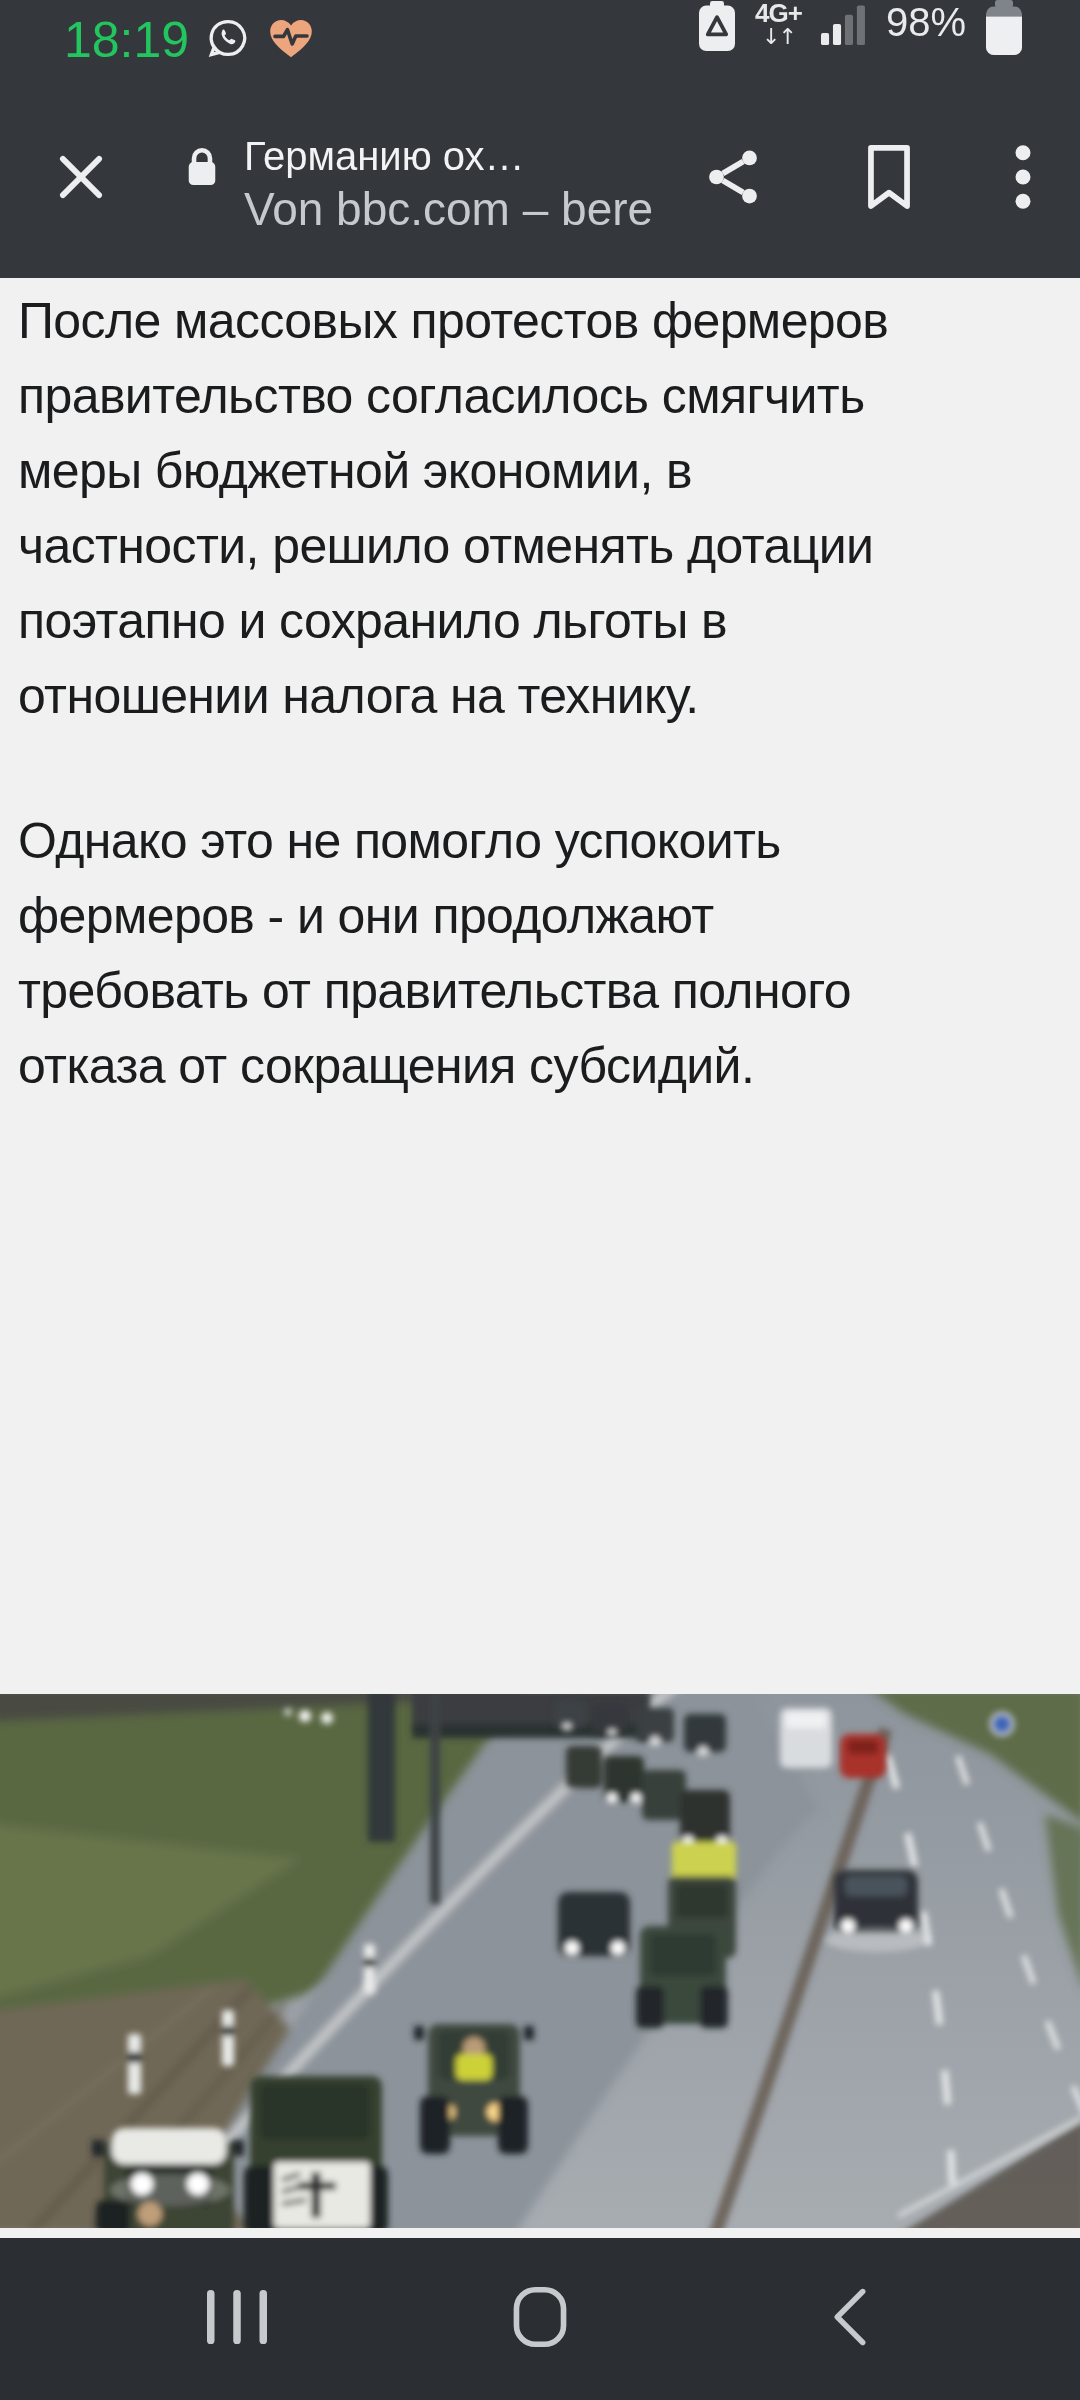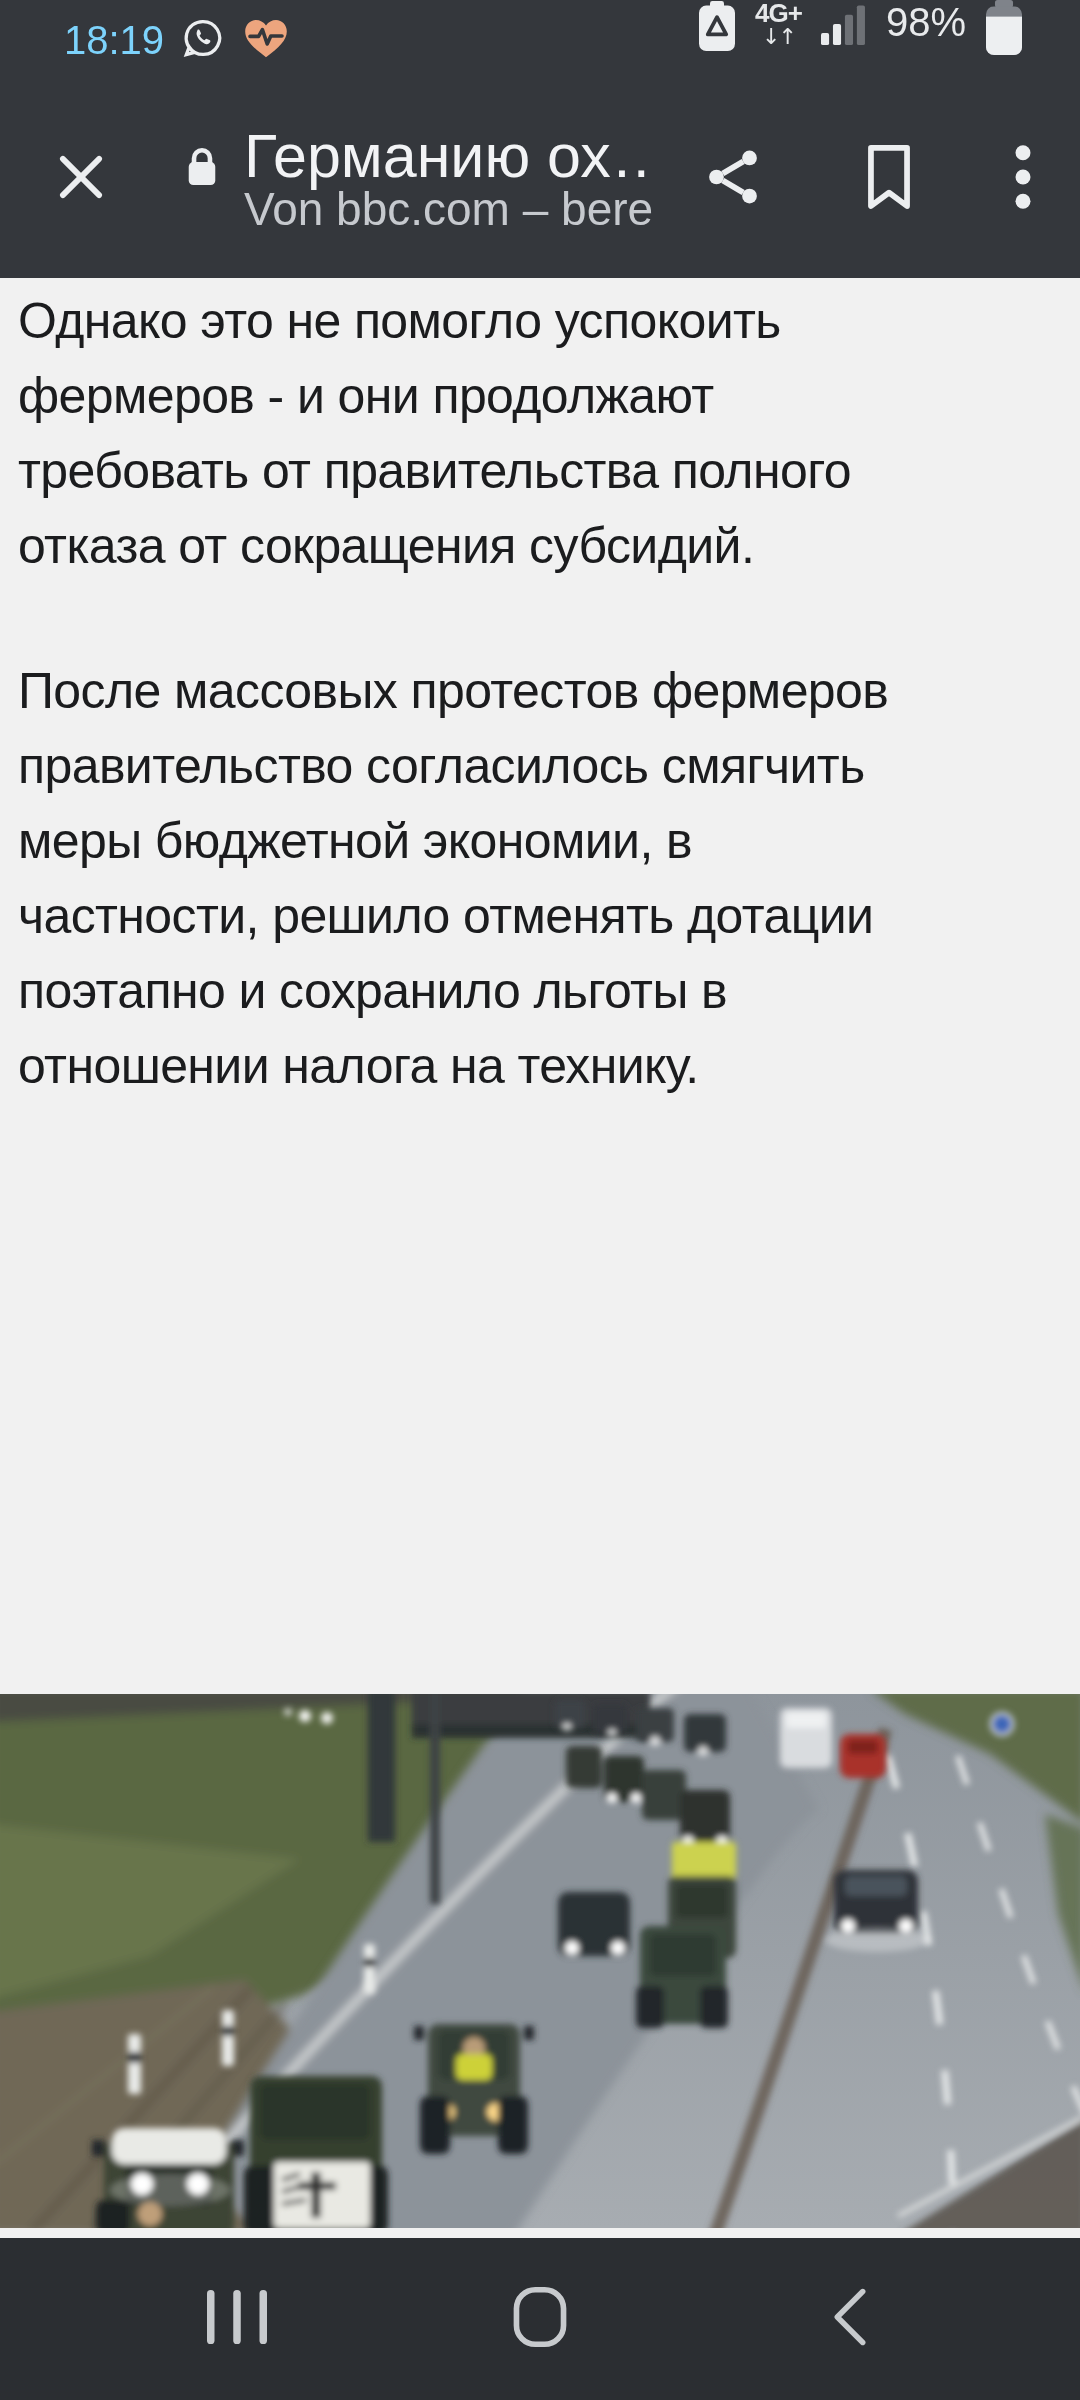--- a/index.html
+++ b/index.html
@@ -9,39 +9,39 @@
   }
   
   .status-bar{
     position:absolute;top:0;left:0;width:1080px;height:80px;
     background:#34373c;
   }
   .sb-left{
     position:absolute;left:64px;top:0;height:80px;
     display:flex;align-items:center;gap:16px;
   }
-  .sb-time{font-size:40px;color:#7dd3fc;letter-spacing:0;}
+  .sb-time{font-size:50px;color:#22c55e;letter-spacing:0;}
   .sb-right{
     position:absolute;right:56px;top:0;height:80px;
     display:flex;align-items:flex-start;gap:18px;
   }
   .net-block{display:flex;flex-direction:column;align-items:center;line-height:1;}
   .net-label{font-size:26px;color:#e6e8ea;font-weight:bold;letter-spacing:-1px;}
   .net-arrows{font-size:22px;color:#e6e8ea;font-family:"DejaVu Sans",sans-serif;letter-spacing:-2px;}
   .sb-percent{font-size:40px;color:#e8eaec;}
   
   .app-bar{
     position:absolute;top:80px;left:0;width:1080px;height:198px;
     background:#34373c;display:flex;align-items:center;
   }
   .close-btn{margin-left:52px;width:58px;height:58px;flex:0 0 auto;display:flex;align-items:center;justify-content:center;}
   .title-block{margin-left:74px;display:flex;align-items:flex-start;width:470px;flex:0 0 auto;overflow:hidden;}
   .lock-wrap{width:40px;margin-top:18px;flex:0 0 auto;}
   .titles{margin-left:20px;overflow:hidden;}
-  .app-title{font-size:61px;color:#f2f3f5;font-weight:500;white-space:nowrap;line-height:60px;}
+  .app-title{font-size:40px;color:#f2f3f5;font-weight:500;white-space:nowrap;line-height:60px;}
   .app-subtitle{font-size:46px;color:#c6c9ce;white-space:nowrap;line-height:46px;}
   .bar-actions{display:flex;align-items:center;margin-left:auto;margin-right:48px;gap:98px;}
   .icon-btn{display:flex;align-items:center;justify-content:center;}
   
   .article{
     position:absolute;top:278px;left:0;width:1080px;height:1960px;
     background:#f1f1f1;box-sizing:border-box;padding:6px 22px 0 18px;
   }
   .article p{
     margin:0 0 70px 0;
@@ -166,30 +166,30 @@
           <circle cx="4" cy="4" r="3.4" fill="#eceef0"></circle>
           <circle cx="4" cy="15" r="3.4" fill="#eceef0"></circle>
           <circle cx="4" cy="26" r="3.4" fill="#eceef0"></circle>
         </svg>
       </span>
     </div>
   </div>
 </div>
 
 <div class="article">
-  <p>Однако это не помогло успокоить
-фермеров - и они продолжают
-требовать от правительства полного
-отказа от сокращения субсидий.</p>
   <p>После массовых протестов фермеров
 правительство согласилось смягчить
 меры бюджетной экономии, в
 частности, решило отменять дотации
 поэтапно и сохранило льготы в
 отношении налога на технику.</p>
+  <p>Однако это не помогло успокоить
+фермеров - и они продолжают
+требовать от правительства полного
+отказа от сокращения субсидий.</p>
 </div>
 
 <div class="photo" role="img" aria-label="Колонна тракторов с включёнными фарами движется по автомагистрали; по встречной полосе едут фургон и легковые автомобили">
   <svg viewBox="0 0 1080 534" preserveAspectRatio="none">
     <defs>
       <filter id="pb-soft" x="-15%" y="-15%" width="130%" height="130%">
           <feGaussianBlur stdDeviation="5"></feGaussianBlur>
         </filter>
       <filter id="pb-mid" x="-15%" y="-15%" width="130%" height="130%">
           <feGaussianBlur stdDeviation="3"></feGaussianBlur>

